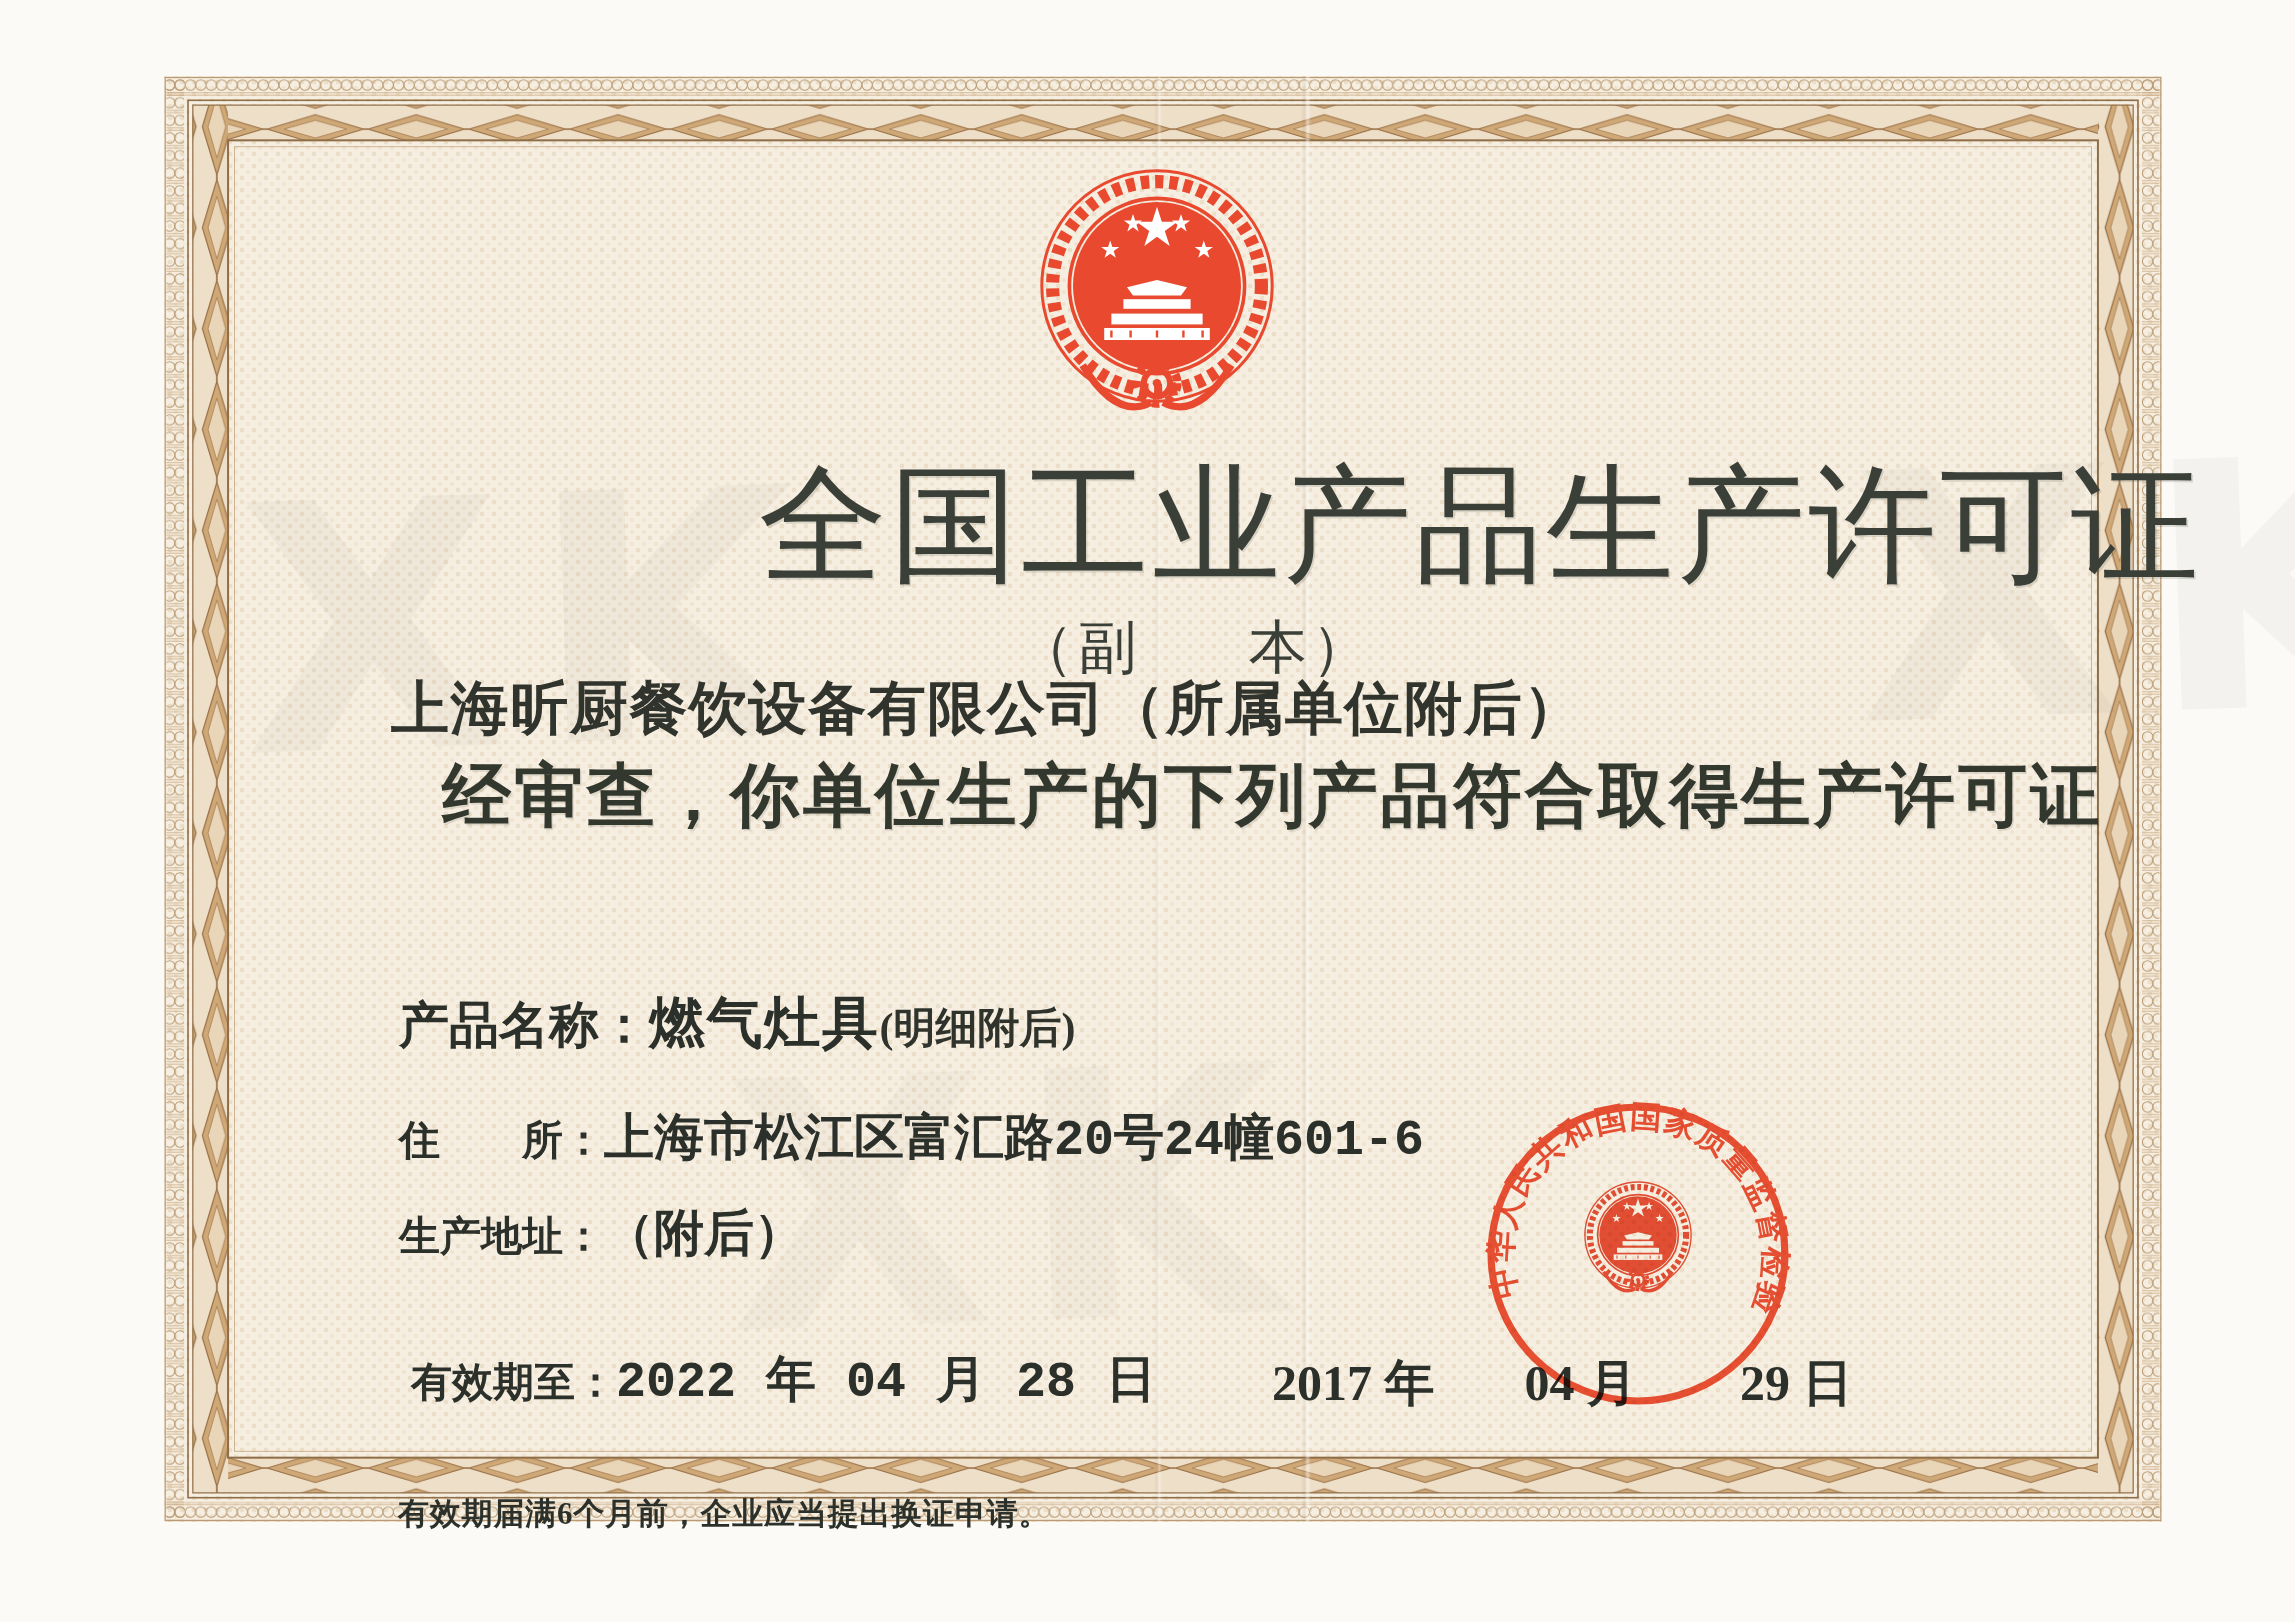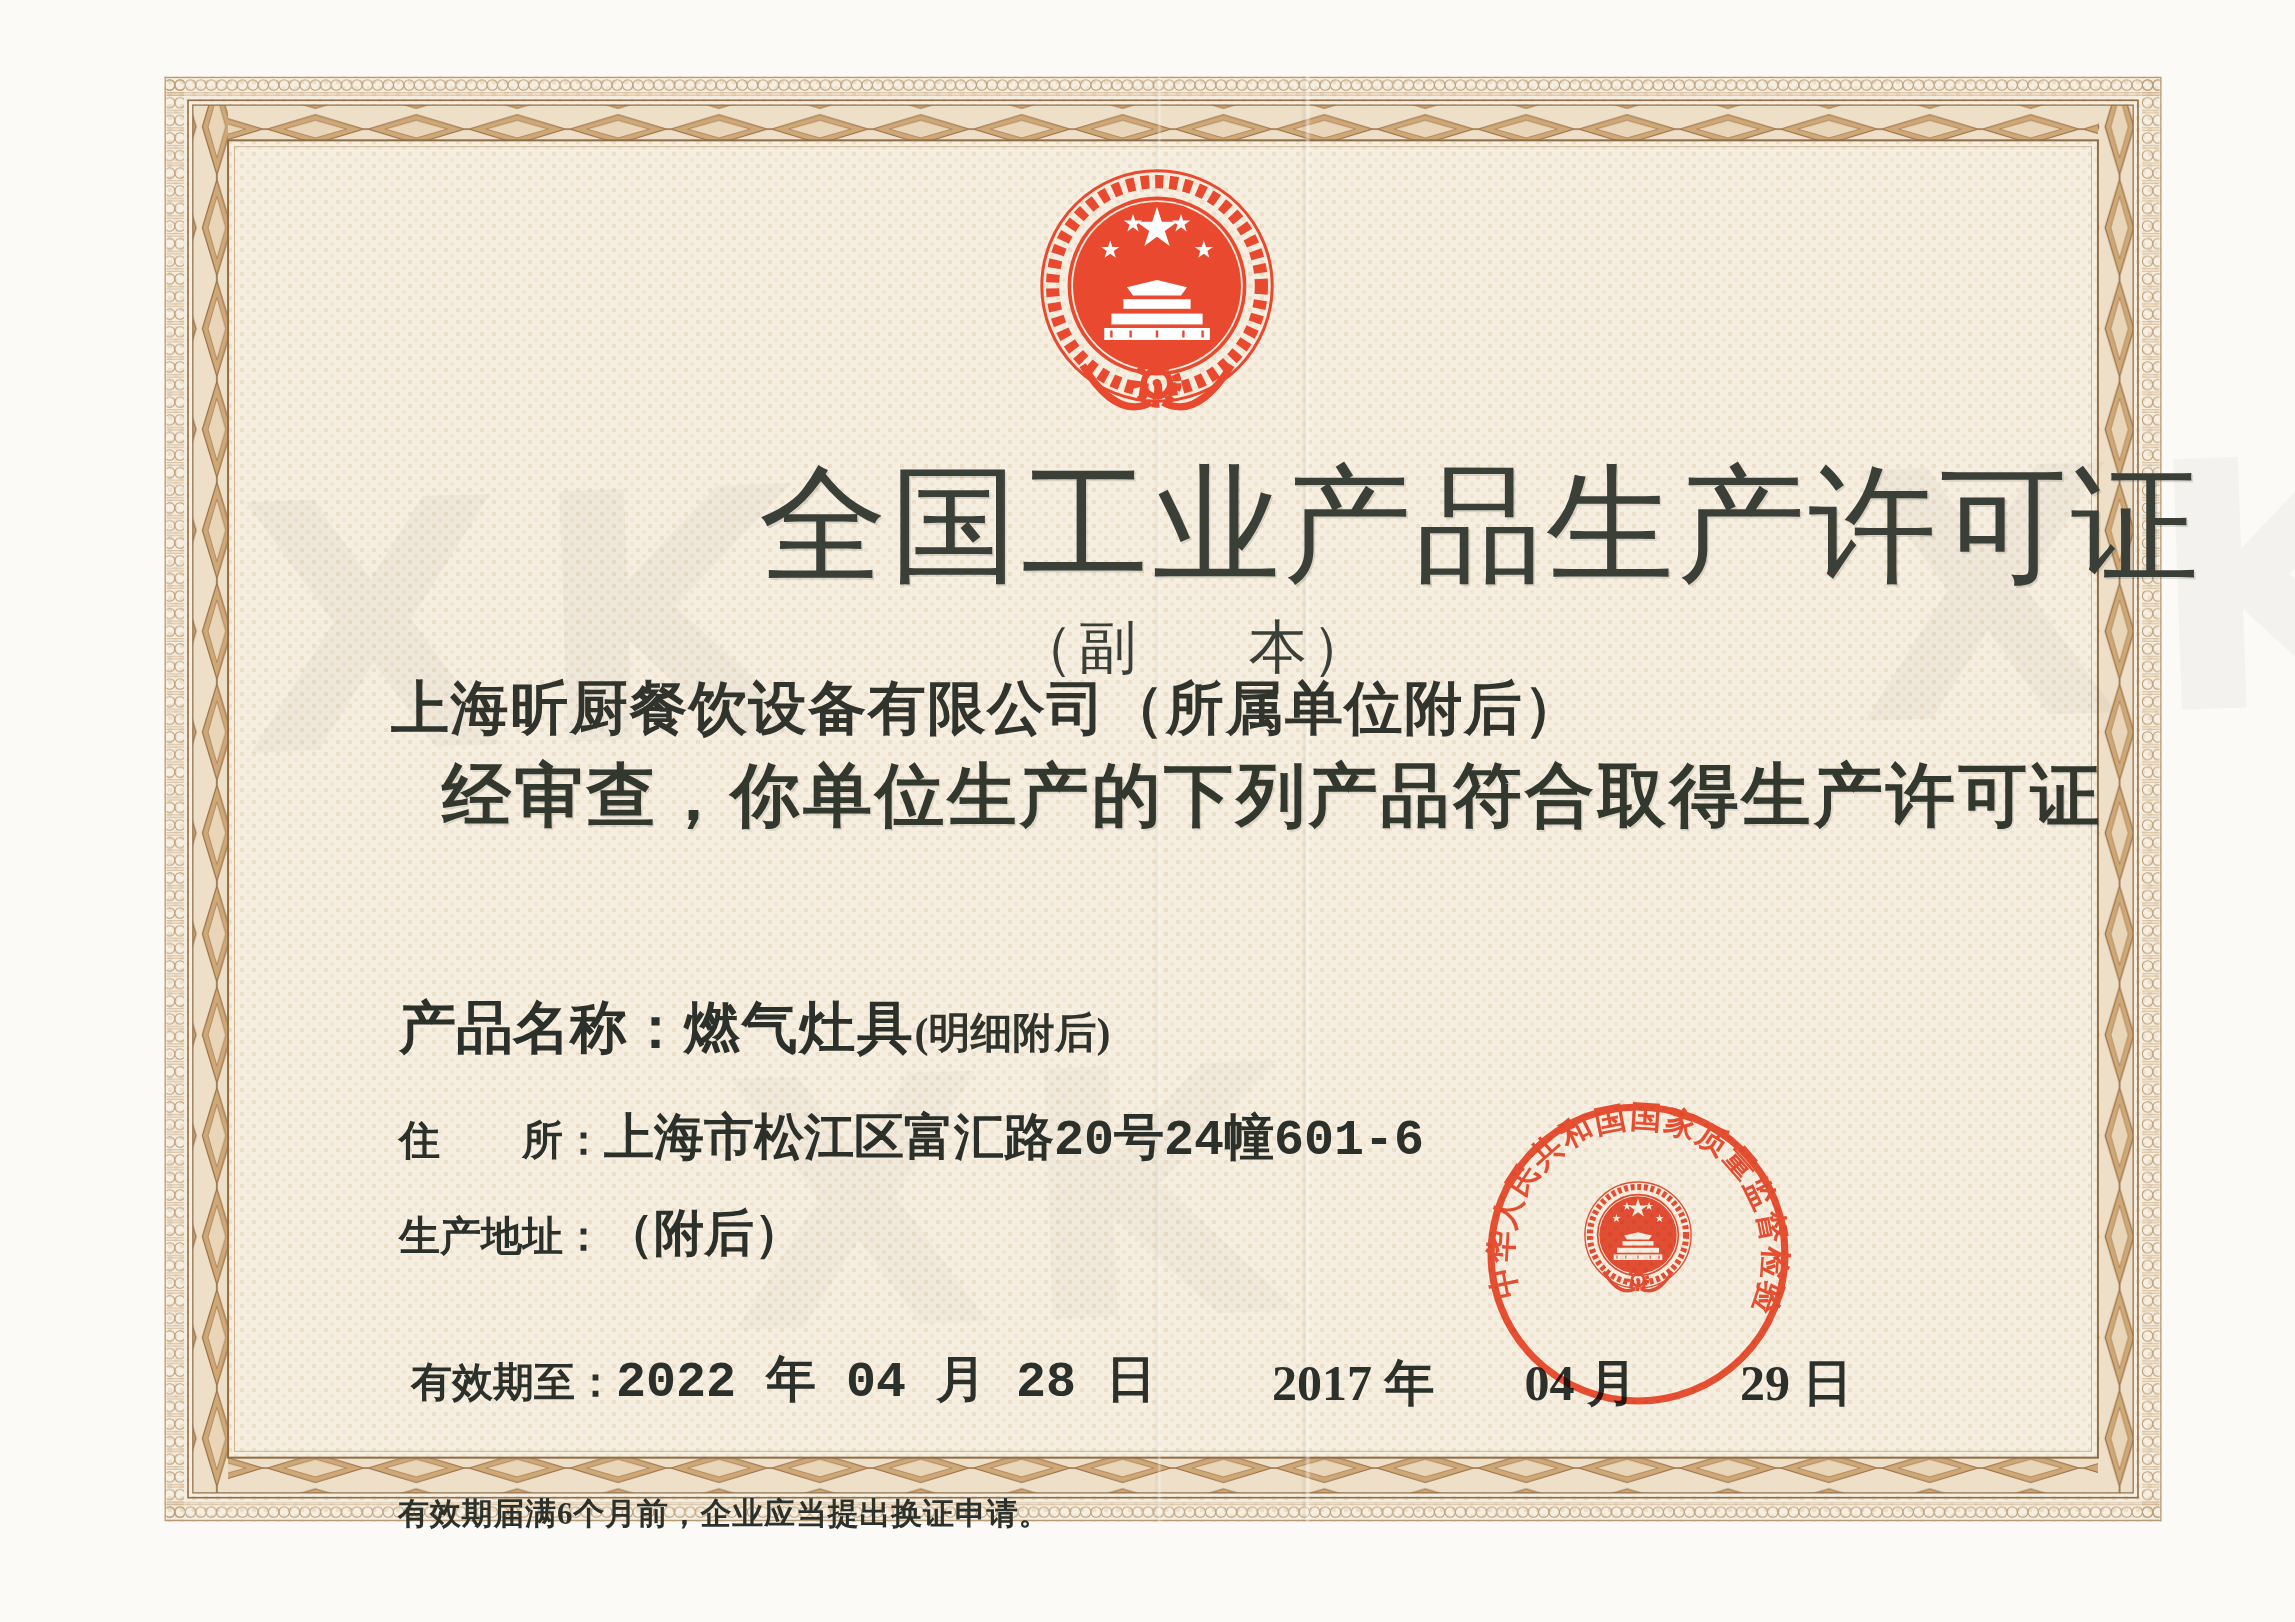--- a/index.html
+++ b/index.html
@@ -51,21 +51,21 @@
   .statement{
     position:absolute;font-size:69px;font-weight:bold;letter-spacing:3.2px;
     color:#33382f;line-height:1;text-shadow:1.6px 1.6px 0 rgba(60,60,50,.12);
   }
   .s1{left:278px;top:686px;}
   .s2{left:150px;top:822px;}
   .row{position:absolute;line-height:1;white-space:nowrap;}
   .row .label{font-weight:bold;font-size:41px;color:#2c302a;}
   .row .value{font-weight:600;font-size:50px;color:#2c302a;font-family:Liberation Mono, monospace;}
   .product-row{left:235px;top:923px;}
-  .product-row .label{font-size:57px;}
+  .product-row .label{font-size:50px;}
   .product-row .value{font-size:56px;font-weight:bold;letter-spacing:1.6px;}
   .product-row .note{font-size:42px;font-weight:bold;}
   .address-row{left:235px;top:1040px;}
   .site-row{left:235px;top:1136px;}
   .certno-row{left:235px;top:1208px;}
   .certno-row .value{letter-spacing:2.4px;}
   .valid-row{left:247px;top:1282px;}
   .issue-date{left:1108px;top:1282px;font-size:50px;font-weight:600;color:#2c302a;}
   .issue-date span{display:inline-block;}
   .issue-date .y{margin-right:90px;}

